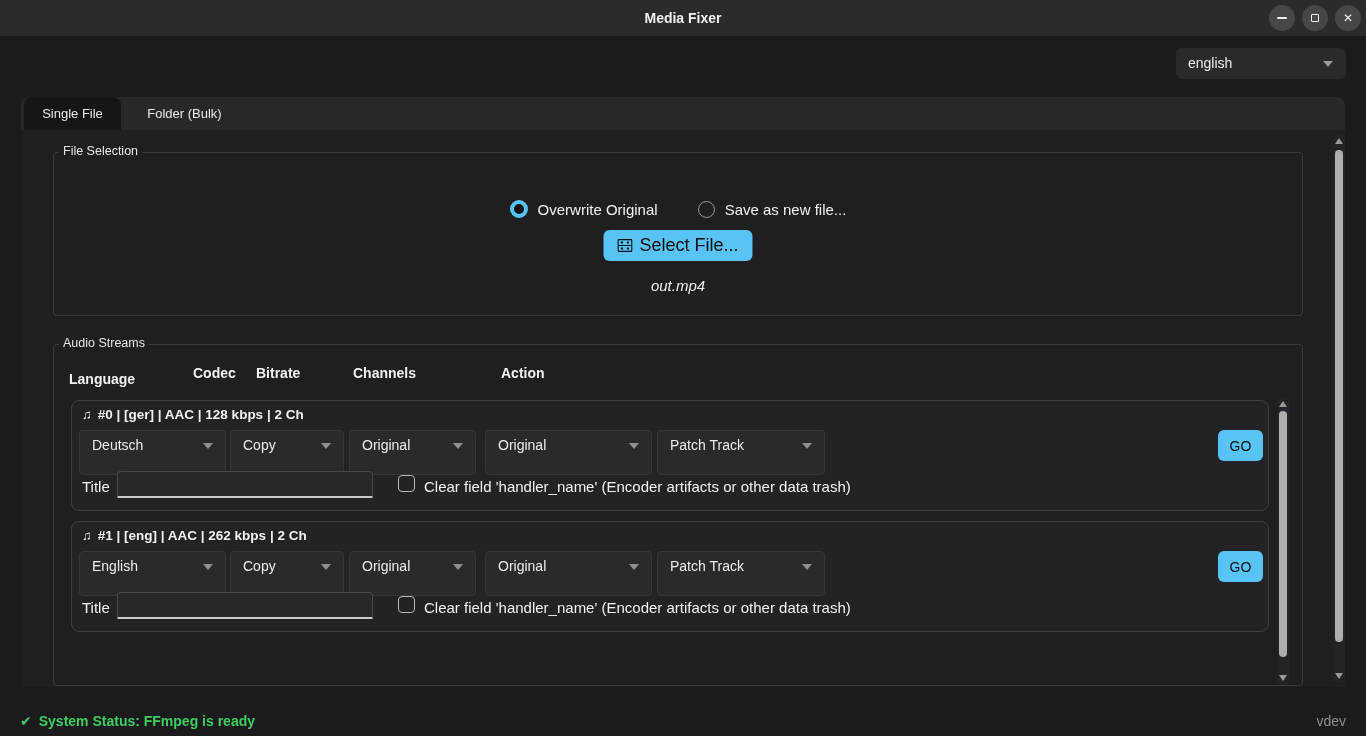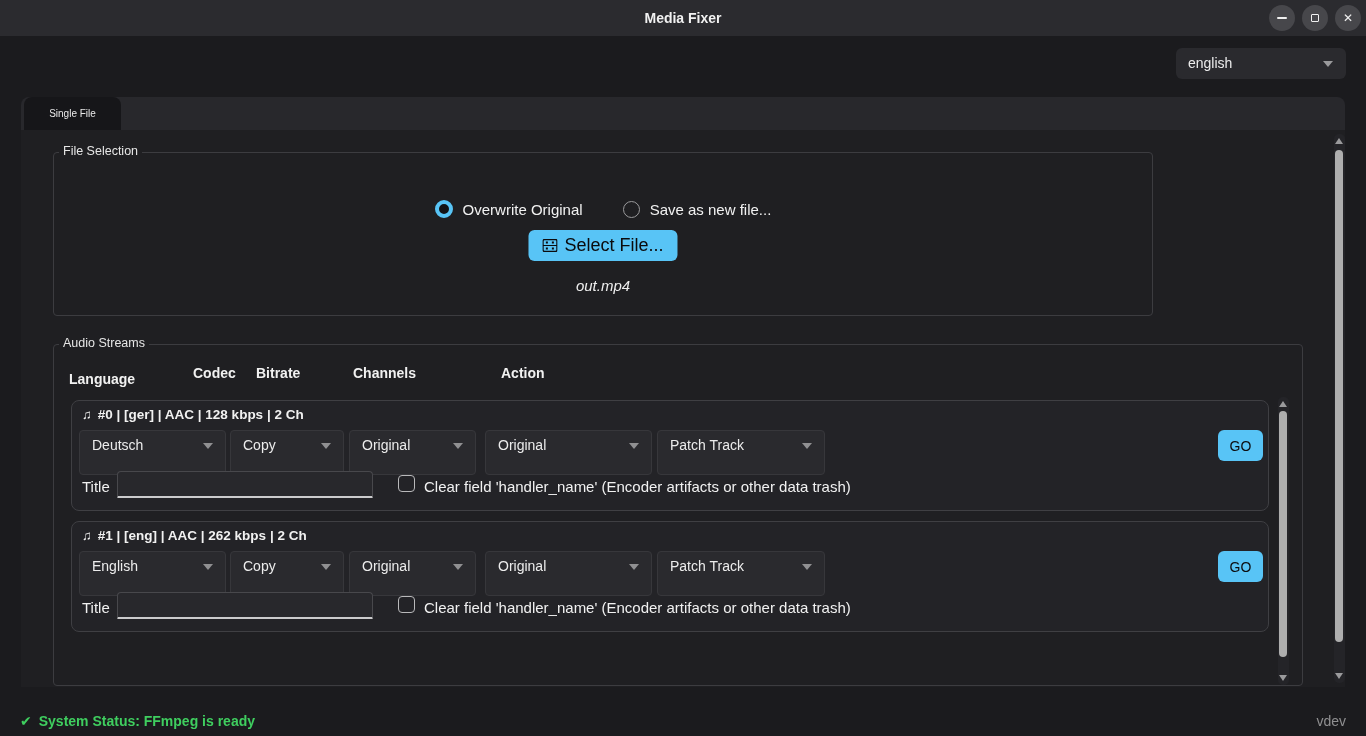--- a/index.html
+++ b/index.html
@@ -45,41 +45,41 @@
     border-top: 6px solid #9a9a9c;
   }
 
   
   .tabbar {
     position: absolute; left: 21px; top: 97px; width: 1324px; height: 33px;
     background: #28282c; border-radius: 8px 8px 0 0;
   }
   .tab {
     position: absolute; top: 0; height: 33px; line-height: 33px; text-align: center;
-    font-size: 10px; color: #e9e9e9;
+    font-size: 13px; color: #e9e9e9;
   }
   .tab.active {
     left: 3px; width: 97px; background: #161619; border-radius: 8px 8px 0 0;
   }
   .tab.inactive { left: 100px; width: 127px; }
 
   .panel {
     position: absolute; left: 21px; top: 130px; width: 1324px; height: 557px;
     background: #1f1f22;
   }
 
   
   .fset {
     position: absolute; border: 1px solid #3c3c40; border-radius: 4px;
   }
   .fset .legend {
     position: absolute; top: -9px; left: 5px; background: #1f1f22;
     padding: 0 4px; font-size: 12.5px; color: #e6e6e6;
   }
-  .fs-file { left: 32px; top: 22px; width: 1100px; height: 164px; }
+  .fs-file { left: 32px; top: 22px; width: 1250px; height: 164px; }
   .fs-audio { left: 32px; top: 214px; width: 1250px; height: 342px; }
 
   
   .radio-row {
     position: absolute; left: 0; top: 28px; width: 100%;
     display: flex; justify-content: center; align-items: center; gap: 40px;
   }
   .radio-item { display: flex; align-items: center; gap: 10px; font-size: 15px; margin-top: 19px; }
   .radio-on {
     width: 18px; height: 18px; border-radius: 50%;
@@ -188,20 +188,21 @@
   </div>
 </div>
 
 <div class="lang-combo">
   <span>english</span>
   <span class="caret"></span>
 </div>
 
 <div class="tabbar">
   <div class="tab active">Single File</div>
+  <div class="tab inactive">Folder (Bulk)</div>
 </div>
 
 <div class="panel">
 
   <div class="fset fs-file">
     <span class="legend">File Selection</span>
 
     <div class="radio-row">
       <div class="radio-item">
         <span class="radio-on"></span>

